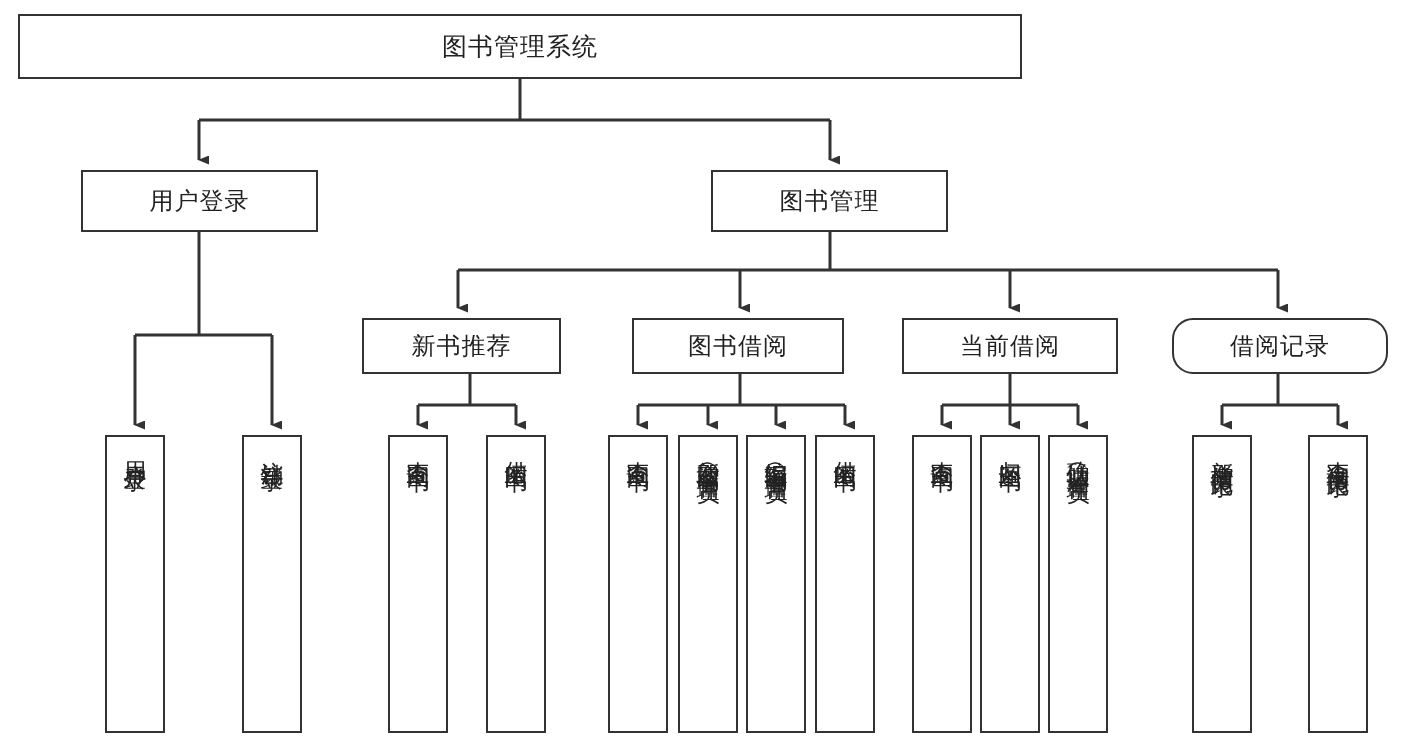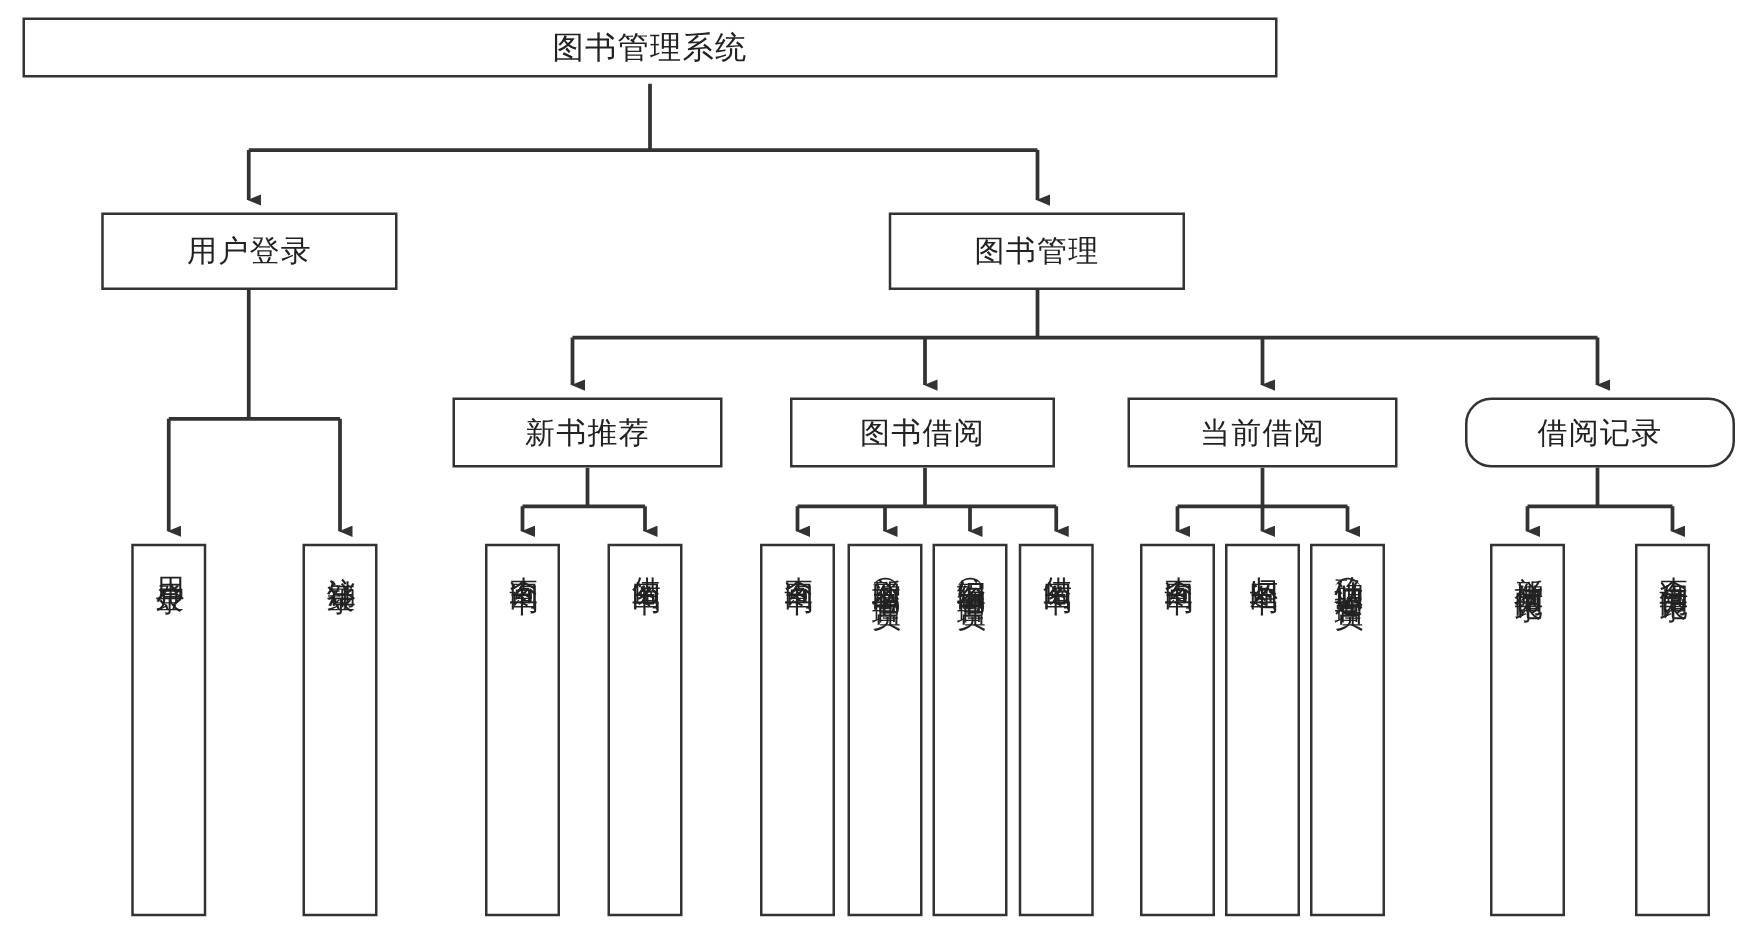--- a/index.html
+++ b/index.html
@@ -125,32 +125,32 @@
       <path d="M 1010,405 L 1010,425" marker-end="url(#arrowhead)"></path>
       <path d="M 1078,405 L 1078,425" marker-end="url(#arrowhead)"></path>
 
       <path d="M 1278,374 L 1278,405"></path>
       <path d="M 1222,405 L 1338,405"></path>
       <path d="M 1222,405 L 1222,425" marker-end="url(#arrowhead)"></path>
       <path d="M 1338,405 L 1338,425" marker-end="url(#arrowhead)"></path>
     </g>
   </svg>
 
-  <div class="node horiz root" style="left:18px; top:14px; width:1004px; height:48px;">
+  <div class="node horiz root" style="left:18px; top:14px; width:1004px; height:65px;">
     <span class="node-label">图书管理系统</span>
   </div>
 
   <div class="node horiz" style="left:81px; top:170px; width:237px; height:62px;">
     <span class="node-label">用户登录</span>
   </div>
   <div class="node horiz" style="left:711px; top:170px; width:237px; height:62px;">
     <span class="node-label">图书管理</span>
   </div>
 
-  <div class="node horiz" style="left:362px; top:318px; width:216px; height:56px;">
+  <div class="node horiz" style="left:362px; top:318px; width:199px; height:56px;">
     <span class="node-label">新书推荐</span>
   </div>
   <div class="node horiz" style="left:632px; top:318px; width:212px; height:56px;">
     <span class="node-label">图书借阅</span>
   </div>
   <div class="node horiz" style="left:902px; top:318px; width:216px; height:56px;">
     <span class="node-label">当前借阅</span>
   </div>
   <div class="node horiz" style="left:1172px; top:318px; width:216px; height:56px;border-radius:21px;">
     <span class="node-label">借阅记录</span>

